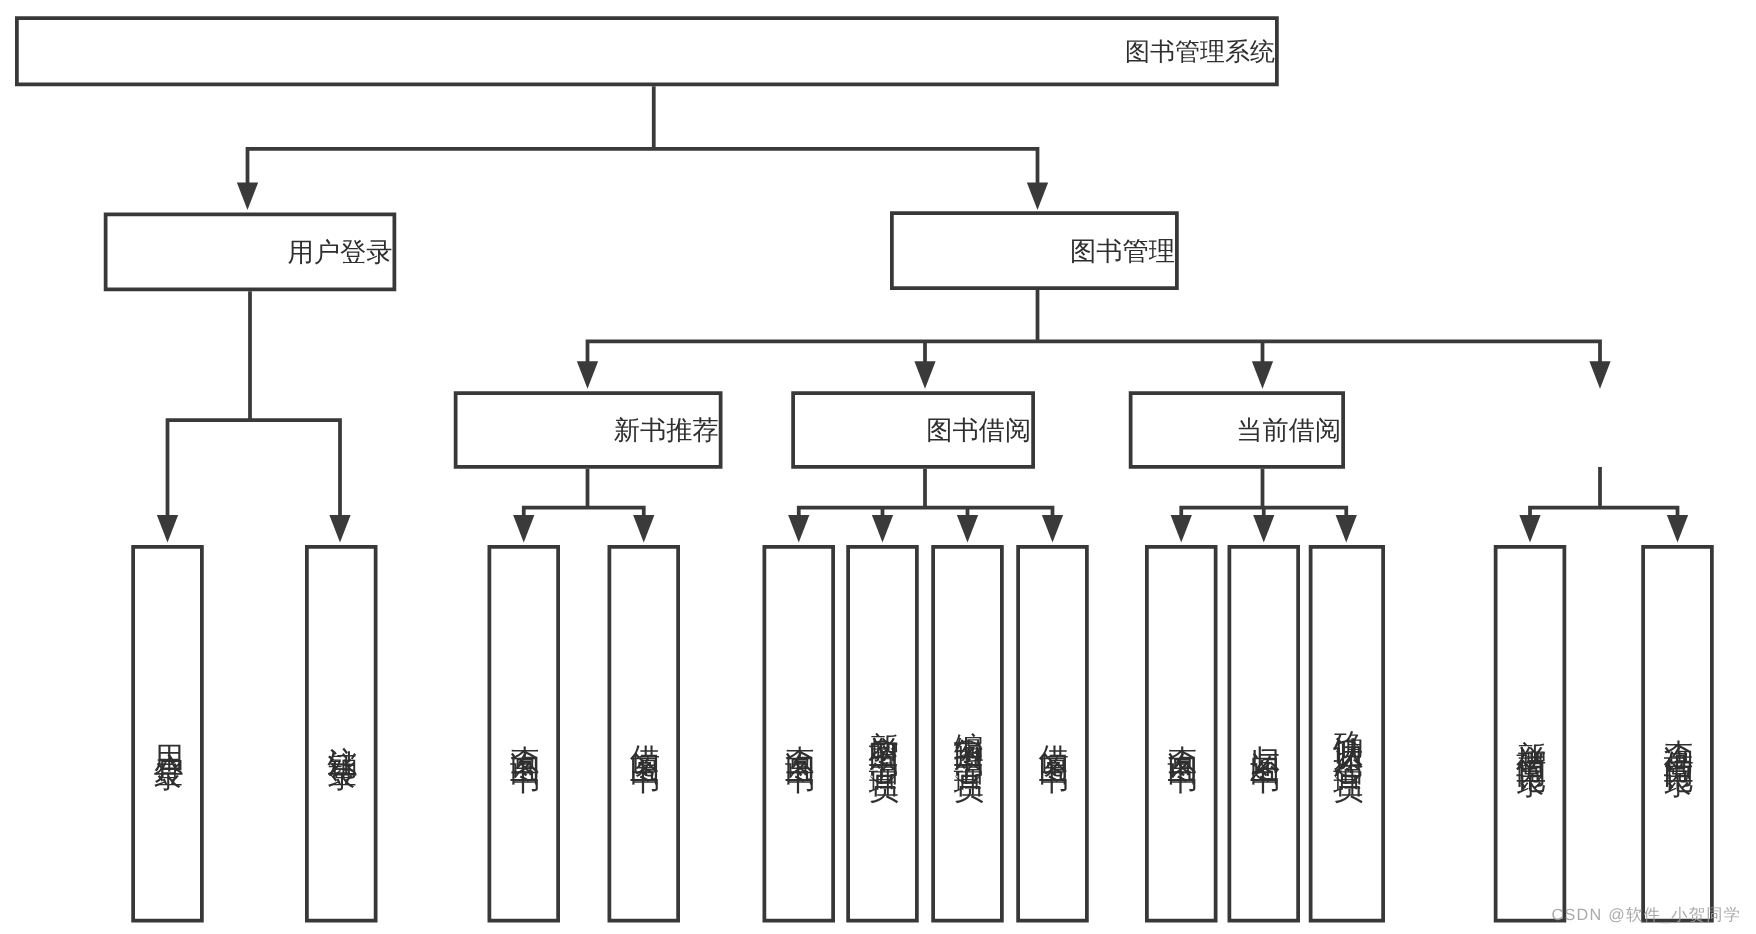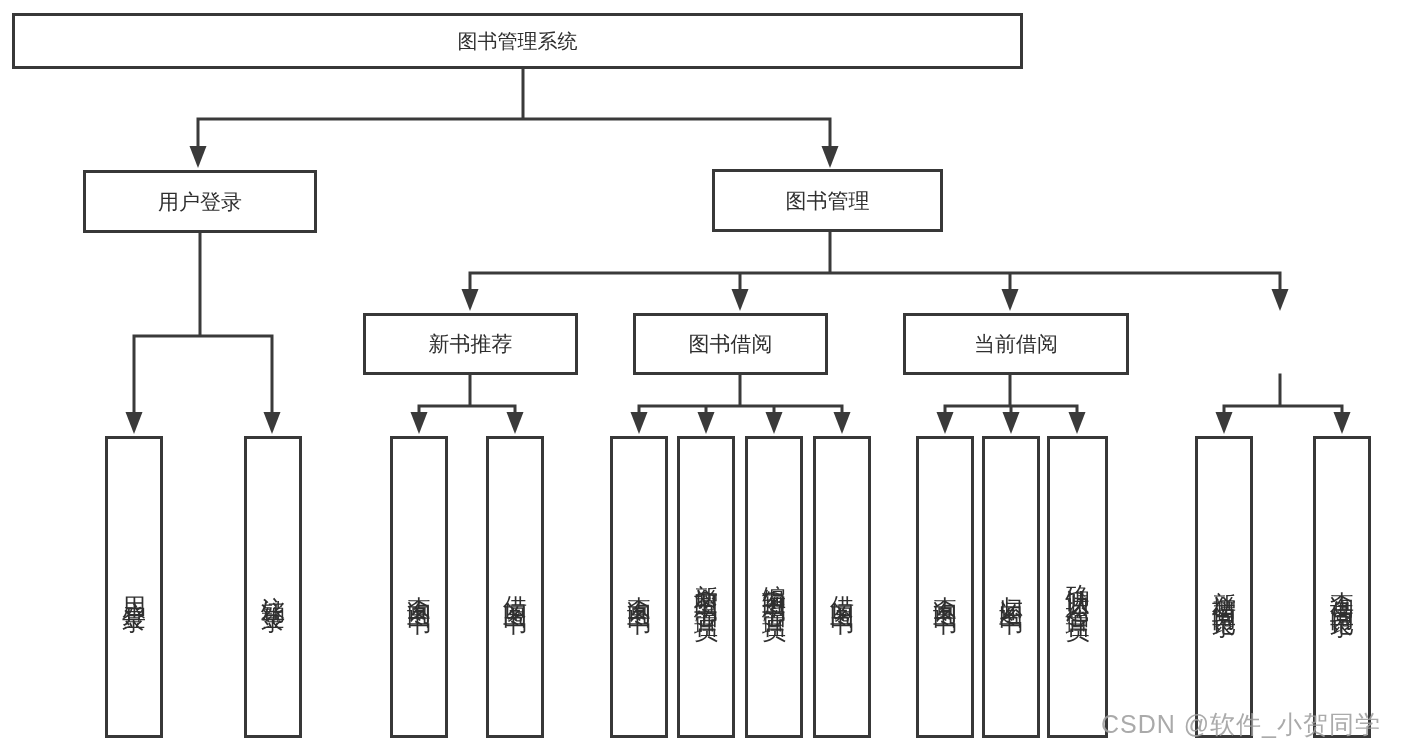--- a/index.html
+++ b/index.html
@@ -9,21 +9,21 @@
     background:#ffffff;
     font-family:"Liberation Sans", sans-serif;
     overflow:hidden;
   }
   #connectors{position:absolute;left:0;top:0;z-index:0;}
   .node{
     position:absolute;
     box-sizing:border-box;
     border:3px solid #383838;
     background:#ffffff;
-    display:flex;align-items:center;justify-content:center;
+    display:flex;align-items:center;justify-content:flex-end;
     color:#2f2f2f;
     z-index:1;
   }
   .node-root{left:12px;top:13px;width:1011px;height:56px;font-size:20px;}
   .node-l2,.node-l3{font-size:21px;}
   .leaf{
     position:absolute;
     box-sizing:border-box;
     border:3px solid #383838;
     background:#ffffff;
@@ -35,22 +35,22 @@
     writing-mode:vertical-rl;
     text-orientation:upright;
     font-size:24px;
     letter-spacing:5px;
     line-height:1;
     color:#2f2f2f;
     white-space:nowrap;
   }
   .watermark{
     position:absolute;
-    right:24px;bottom:6px;
-    font-size:25px;
+    right:12px;bottom:6px;
+    font-size:13px;
     color:rgba(158,158,158,0.88);
     letter-spacing:1px;
     z-index:3;
   }
 </style>
 </head>
 <body>
 
 <div id="stage">
 
@@ -97,21 +97,21 @@
   <div class="node node-l3" style="left:363px;top:313px;width:215px;height:62px;">
     <span>新书推荐</span>
   </div>
 
   <div class="node node-l2" style="left:712px;top:169px;width:231px;height:63px;">
     <span>图书管理</span>
   </div>
   <div class="node node-l3" style="left:633px;top:313px;width:195px;height:62px;">
     <span>图书借阅</span>
   </div>
-  <div class="node node-l3" style="left:903px;top:313px;width:226px;height:62px;">
+  <div class="node node-l3" style="left:903px;top:313px;width:173px;height:62px;">
     <span>当前借阅</span>
   </div>
 
   <div class="leaf" style="left:105px;">
     <span class="vtext">用户登录</span>
   </div>
   <div class="leaf" style="left:244px;">
     <span class="vtext">注销登录</span>
   </div>
   <div class="leaf" style="left:390px;">

